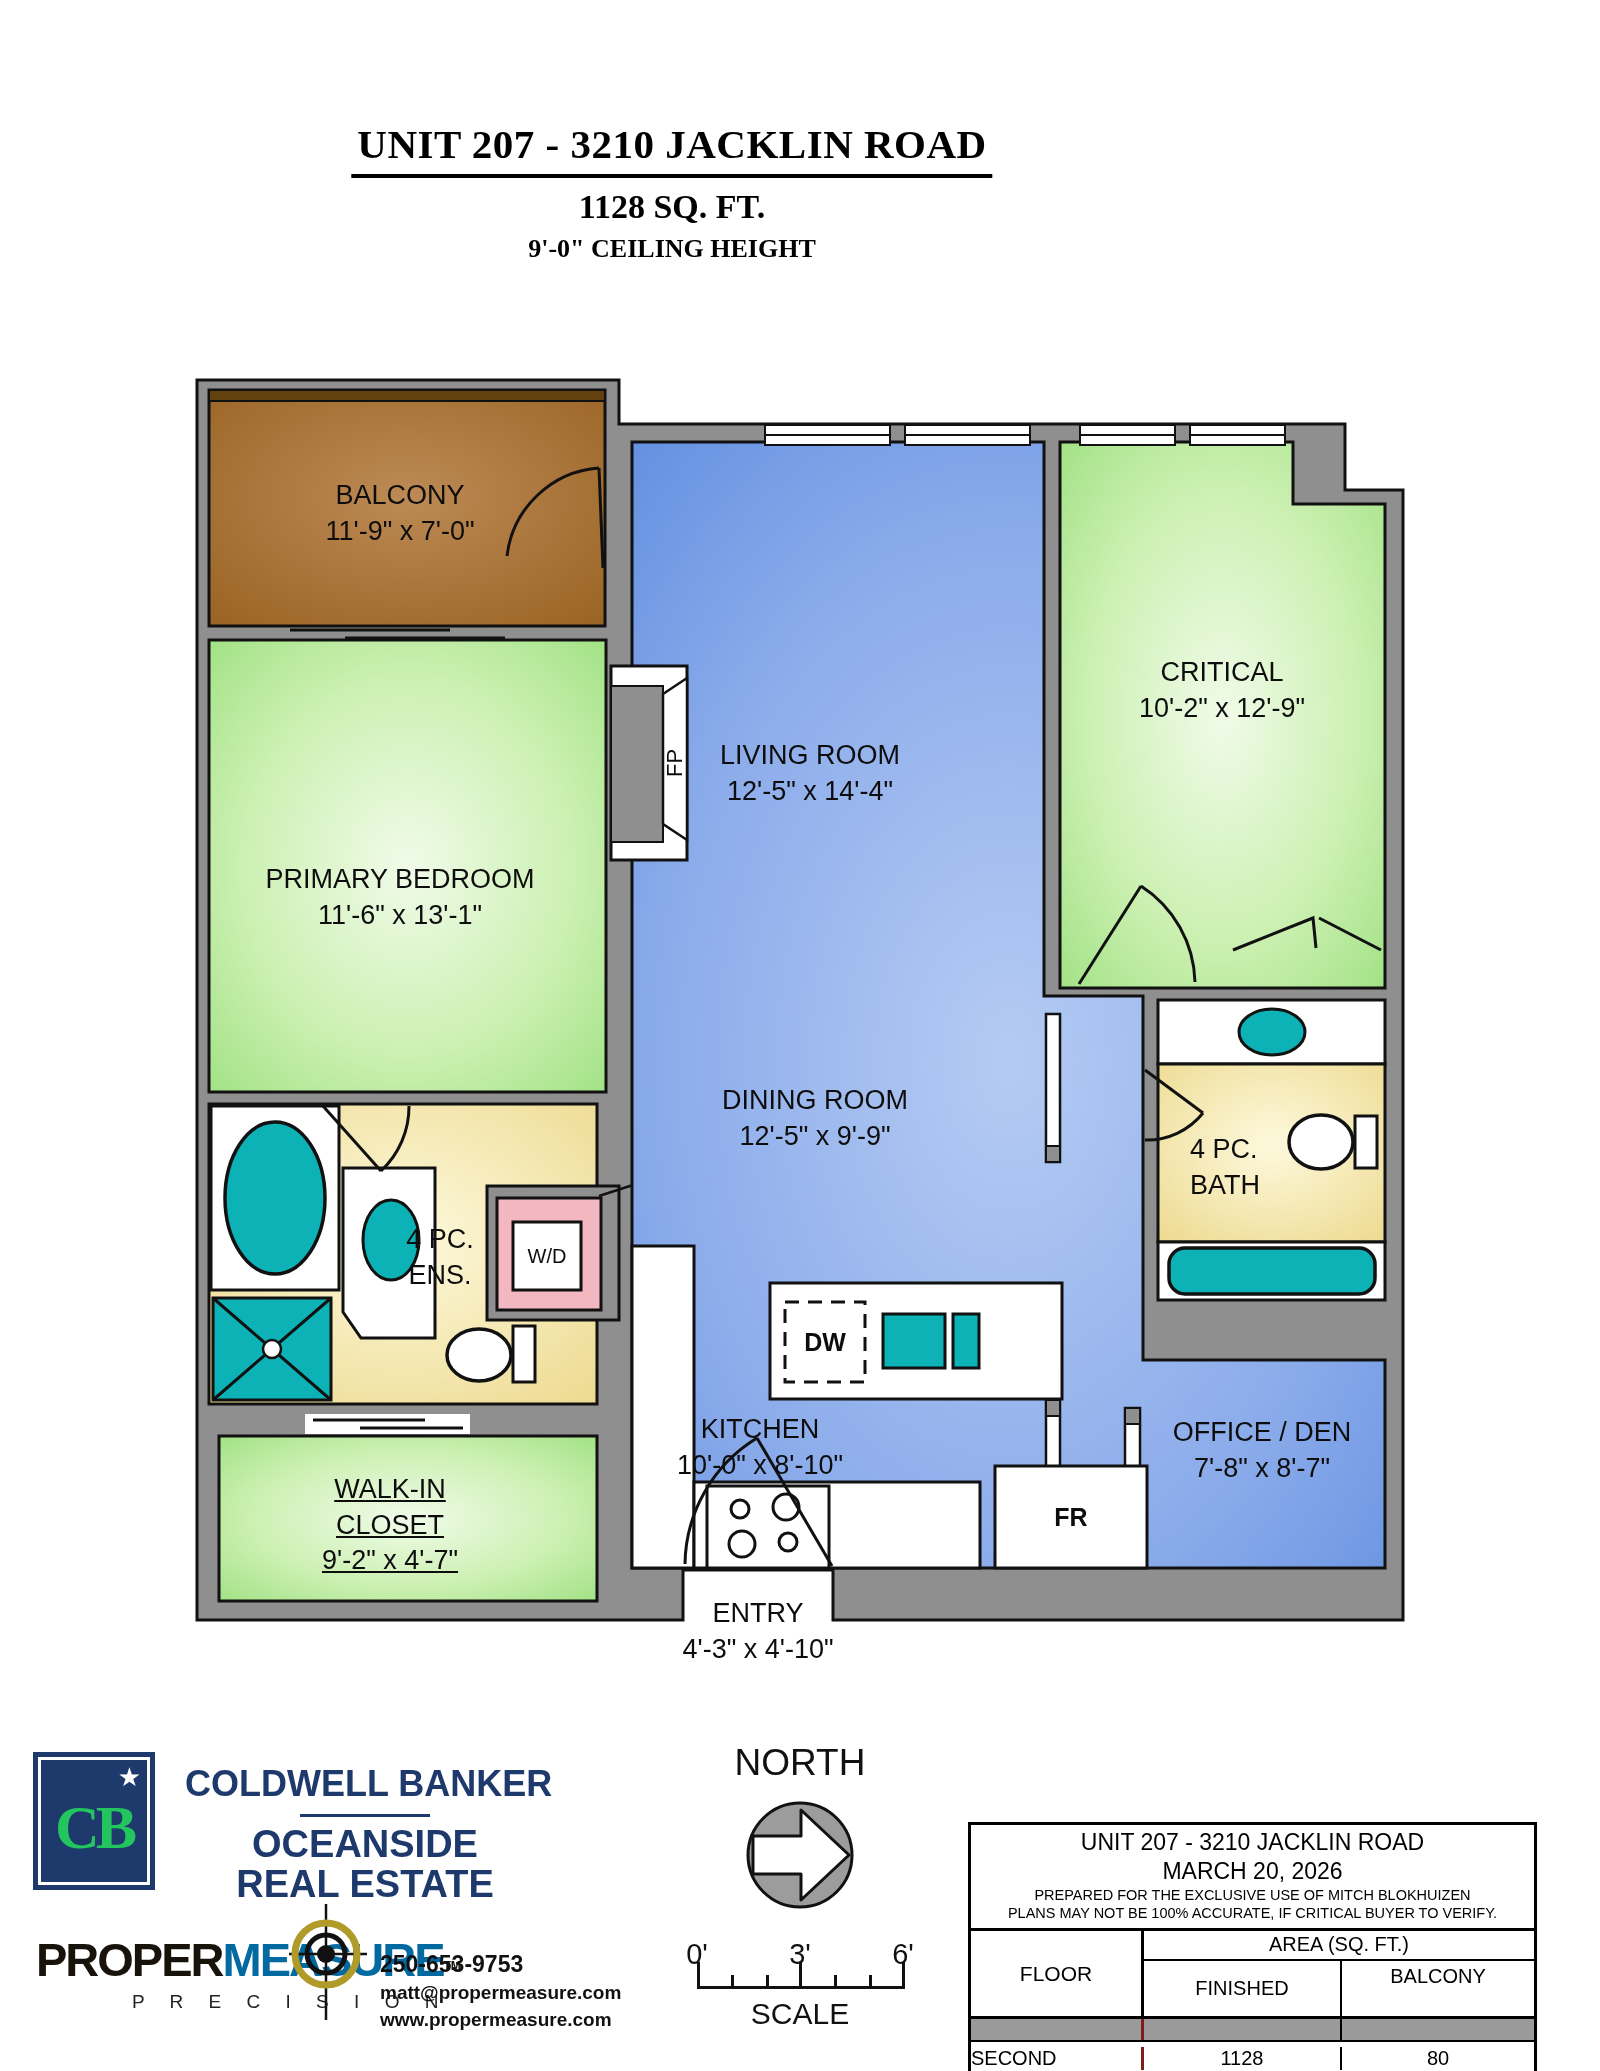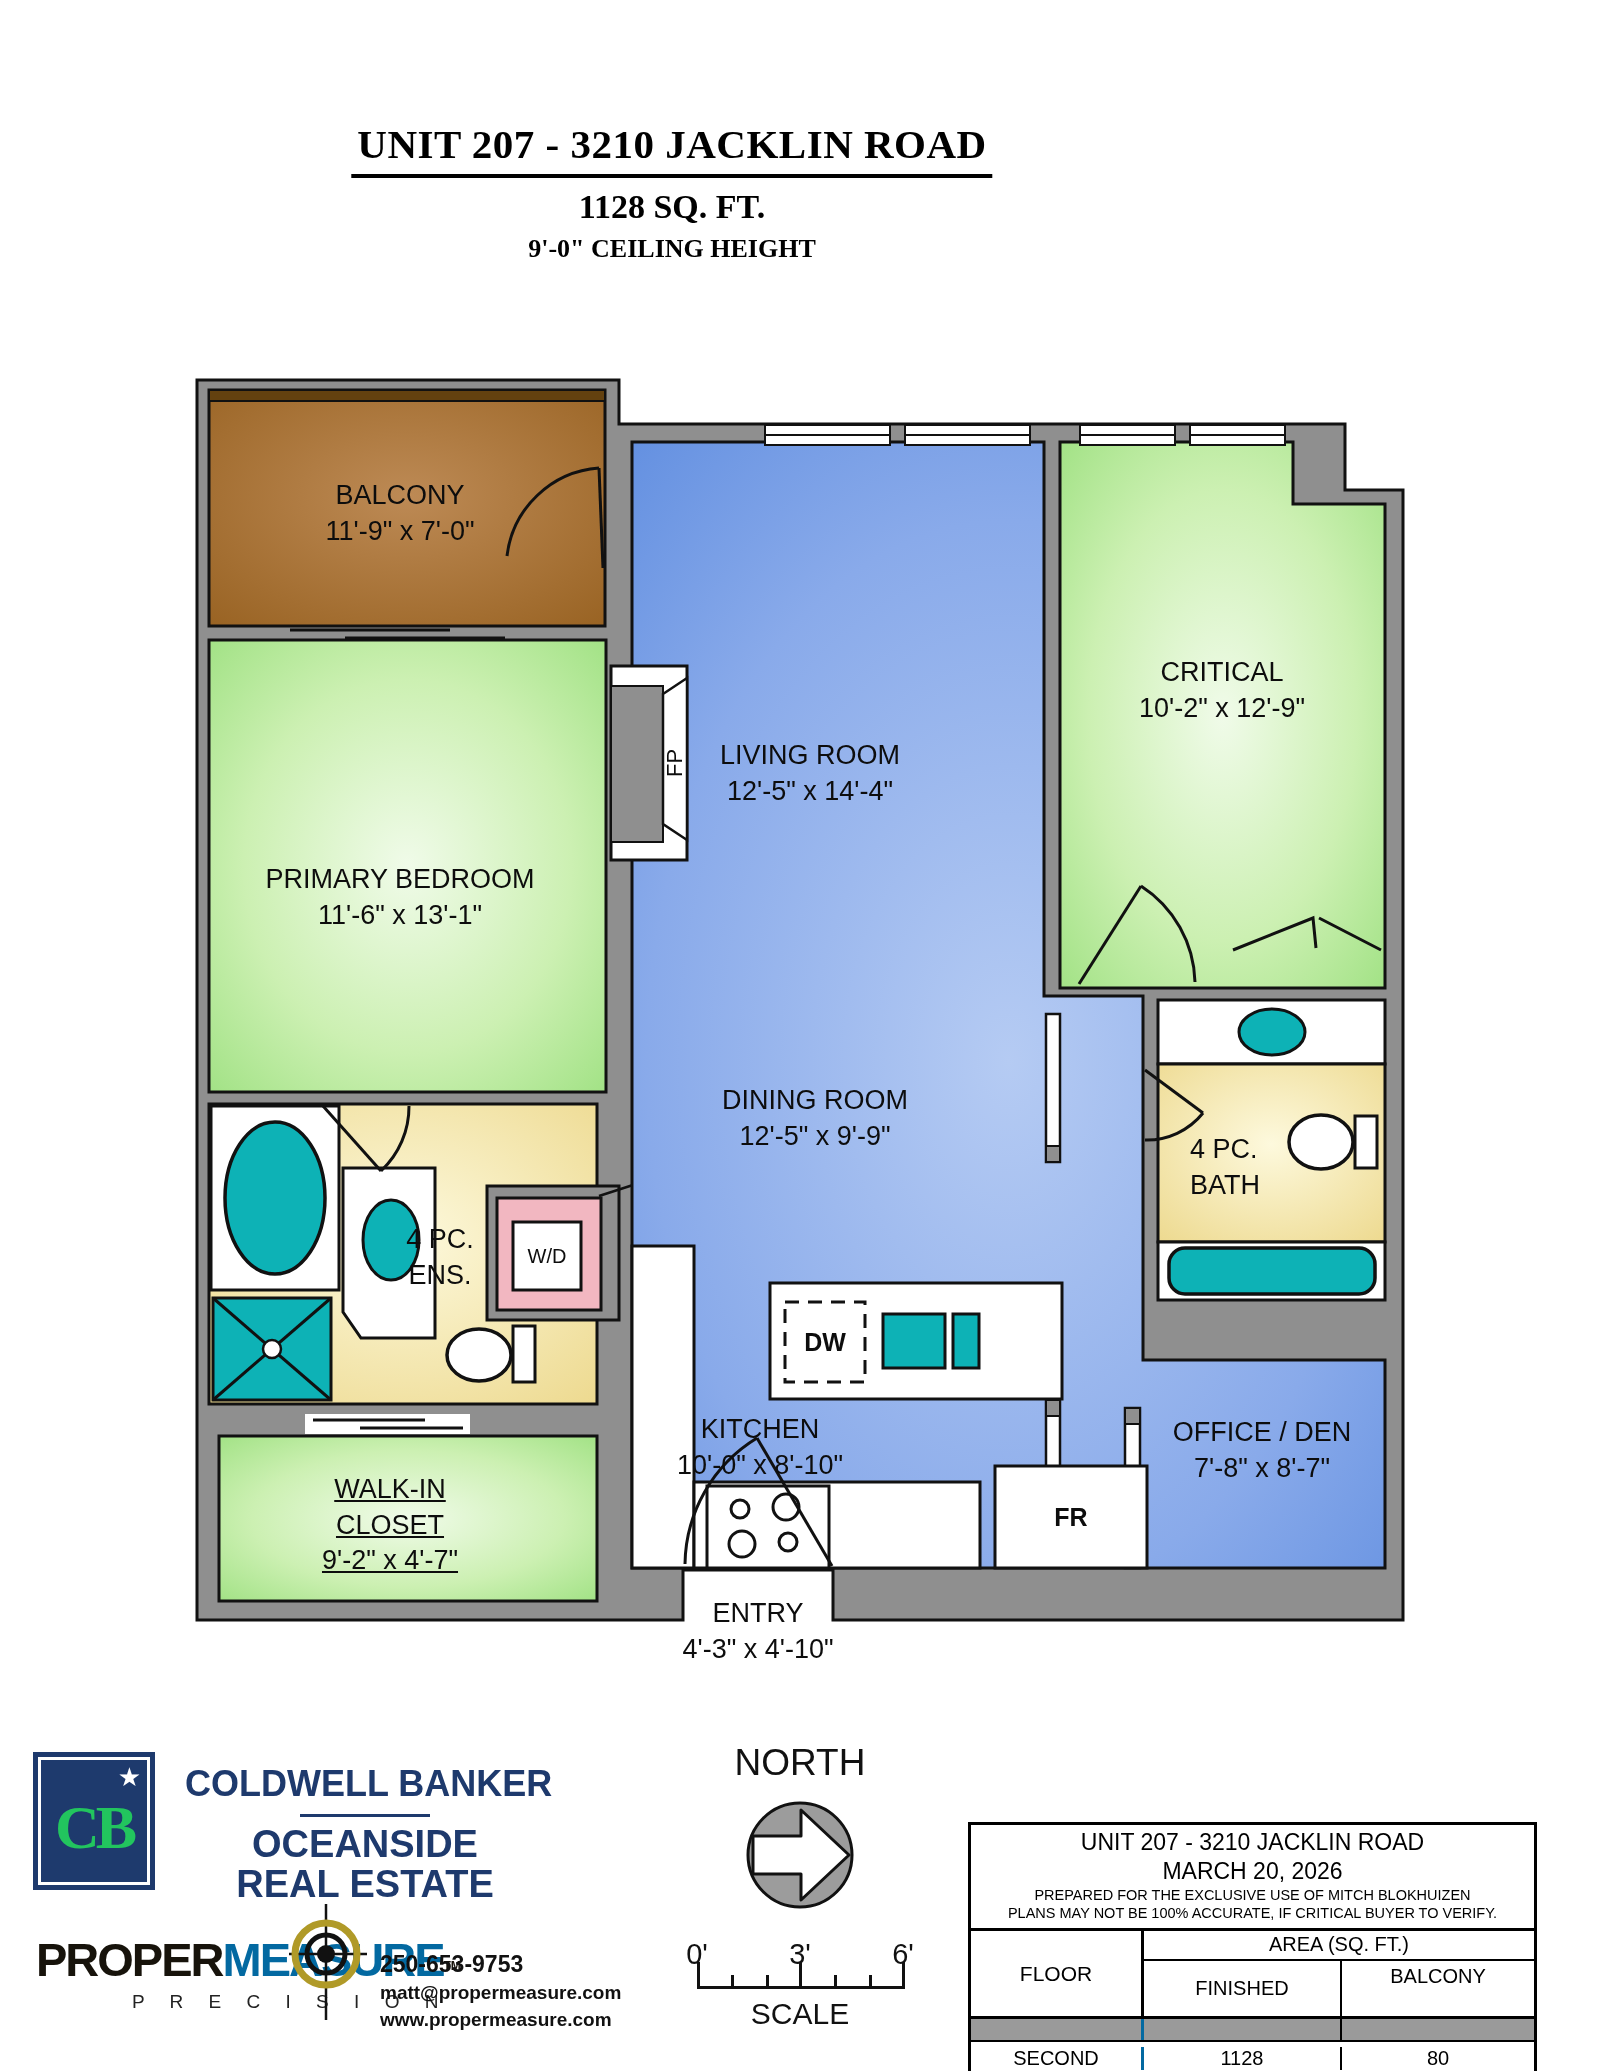--- a/index.html
+++ b/index.html
@@ -63,21 +63,21 @@
   .tbl-note{font-size:14.5px;line-height:1.3;}
   .tbl-cols{display:flex;border-bottom:3px solid #000;}
   .c-floor{width:170px;border-right:3px solid #000;display:flex;align-items:center;justify-content:center;font-size:21px;}
   .c-right{flex:1;}
   .c-area{text-align:center;font-size:20px;border-bottom:2px solid #000;padding:2px 0 3px;}
   .c-sub{display:flex;}
   .c-fin{width:196px;border-right:2px solid #000;text-align:center;font-size:20px;padding:16px 0;}
   .c-bal{flex:1;text-align:center;font-size:20px;padding:4px 0;}
   .tbl-row{display:flex;border-bottom:2px solid #000;}
   .tbl-row:last-child{border-bottom:none;}
-  .tbl-row .cc1{width:170px;border-right:3px solid #0369a1;text-align:center;}
+  .tbl-row .cc1{width:170px;border-right:3px solid #7f1d1d;}
   .tbl-row .cc2{width:196px;border-right:2px solid #000;text-align:center;}
   .tbl-row .cc3{flex:1;text-align:center;}
   .tbl-row.gray{height:21px;background:#9a9a9a;}
   .tbl-row.gray .cc1,.tbl-row.gray .cc2,.tbl-row.gray .cc3{background:#9a9a9a;}
   .tbl-row.data{height:33px;font-size:20px;align-items:center;}
 </style>
 </head>
 <body>
 
 <div class="page">

